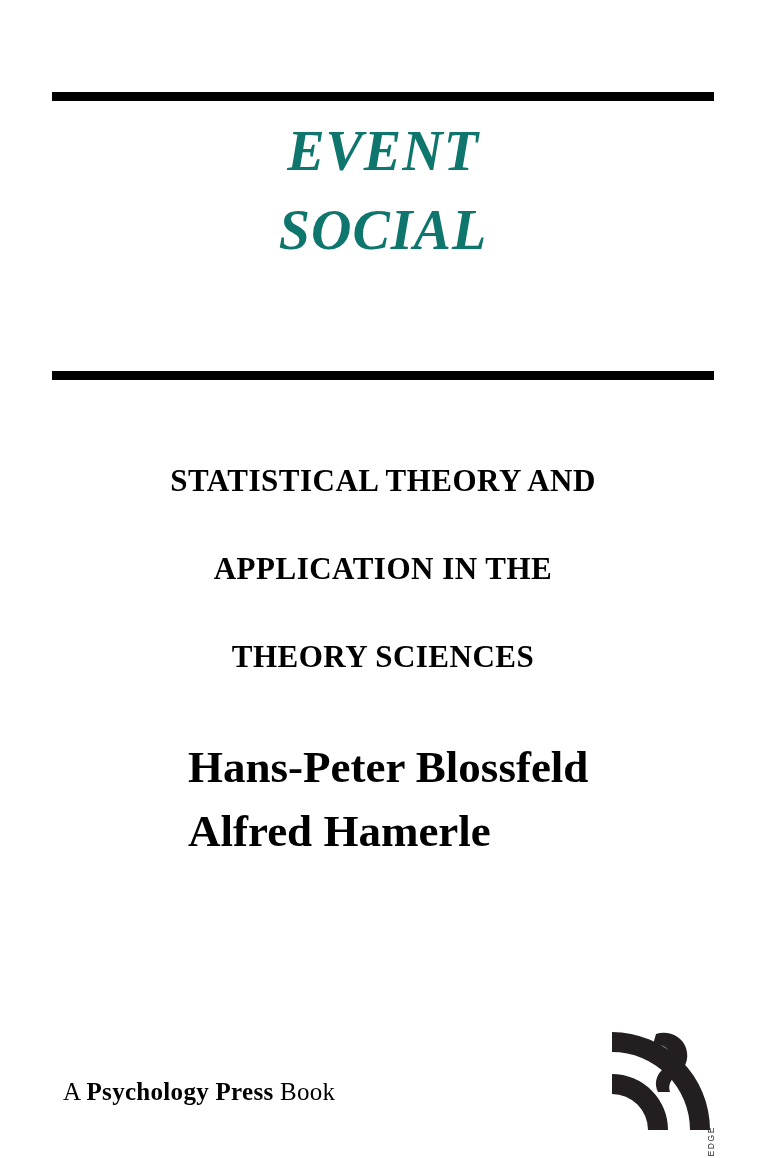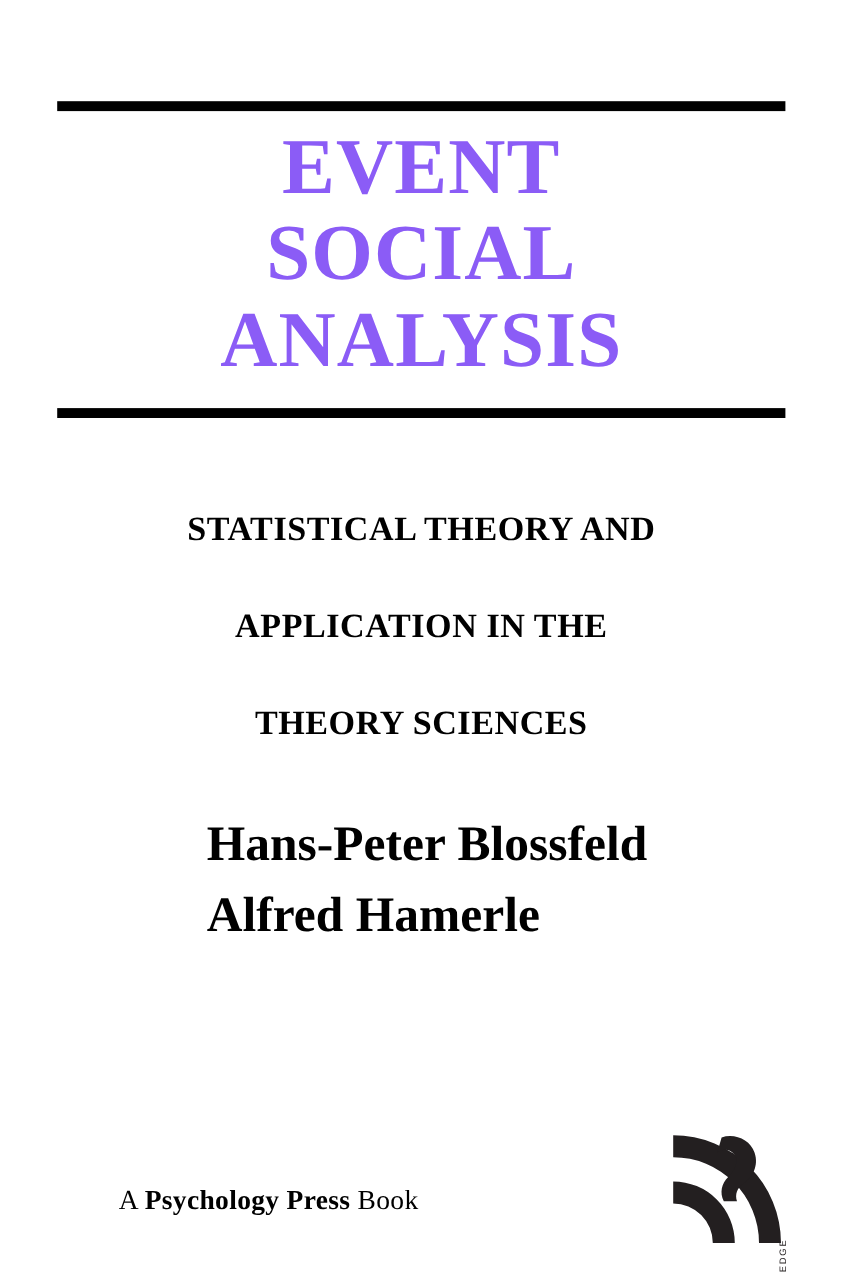--- a/index.html
+++ b/index.html
@@ -37,25 +37,26 @@
   .title-block {
     position: absolute;
     top: 112px;
     left: 52px;
     width: 662px;
     text-align: center;
   }
   .title-line {
     font-family: "Liberation Serif", serif;
     font-weight: bold;
-    font-size: 72px;
+    font-size: 56px;
     line-height: 79px;
     letter-spacing: 1px;
-    color: #8b5cf6;
+    color: #0f766e;
     white-space: nowrap;
+    font-style: italic;
   }
 
   
   .subtitle-block {
     position: absolute;
     top: 415px;
     left: 52px;
     width: 662px;
     text-align: center;
   }
@@ -90,21 +91,20 @@
 
   
   .imprint {
     position: absolute;
     left: 63px;
     bottom: 52px;
     font-family: "Liberation Serif", serif;
     font-size: 25px;
     color: #000000;
     letter-spacing: 0.3px;
-    margin-left: 45px;
   }
   .imprint .a-word { font-weight: normal; }
   .imprint .press-word { font-weight: bold; }
 
   
   .logo {
     position: absolute;
     right: 44px;
     bottom: 22px;
     width: 124px;
@@ -127,21 +127,20 @@
 </head>
 <body>
 
 <div class="cover">
 
   <div class="rule rule-top"></div>
 
   <div class="title-block">
     <div class="title-line">EVENT</div>
     <div class="title-line">SOCIAL</div>
-    <div class="title-line">ANALYSIS</div>
   </div>
 
   <div class="rule rule-mid"></div>
 
   <div class="subtitle-block">
     <div class="subtitle-line">STATISTICAL THEORY AND</div>
     <div class="subtitle-line">APPLICATION IN THE</div>
     <div class="subtitle-line">THEORY SCIENCES</div>
   </div>
 

